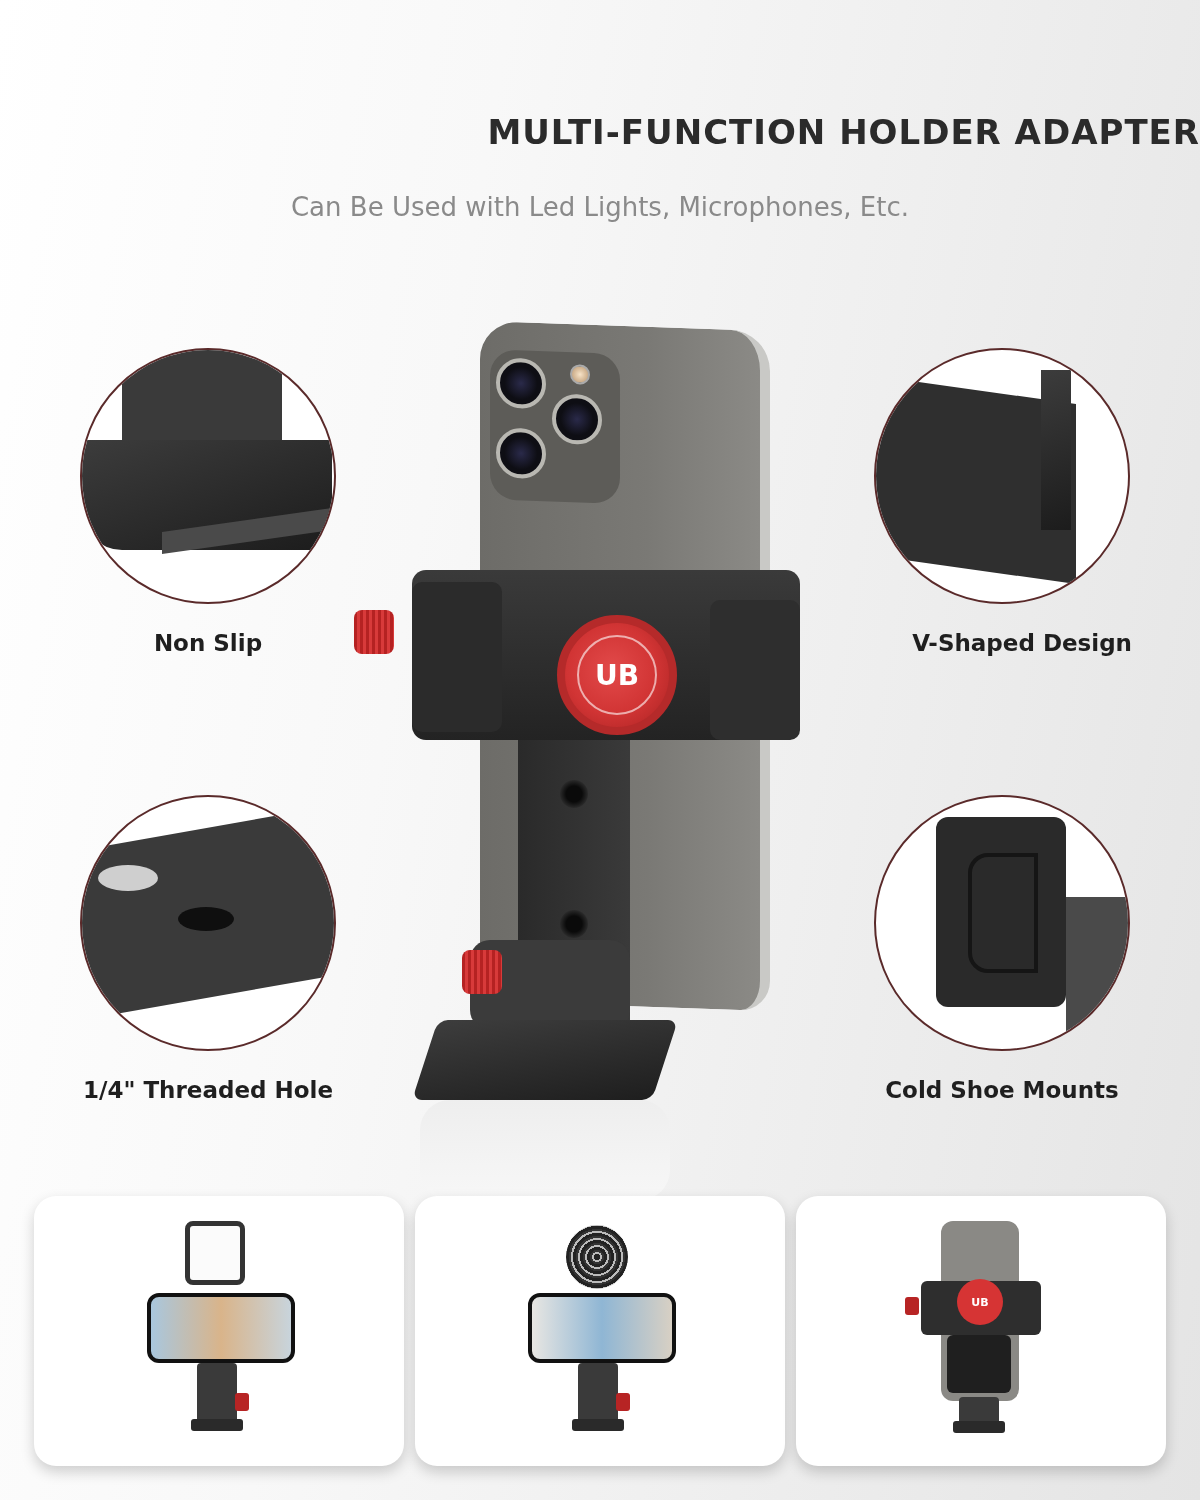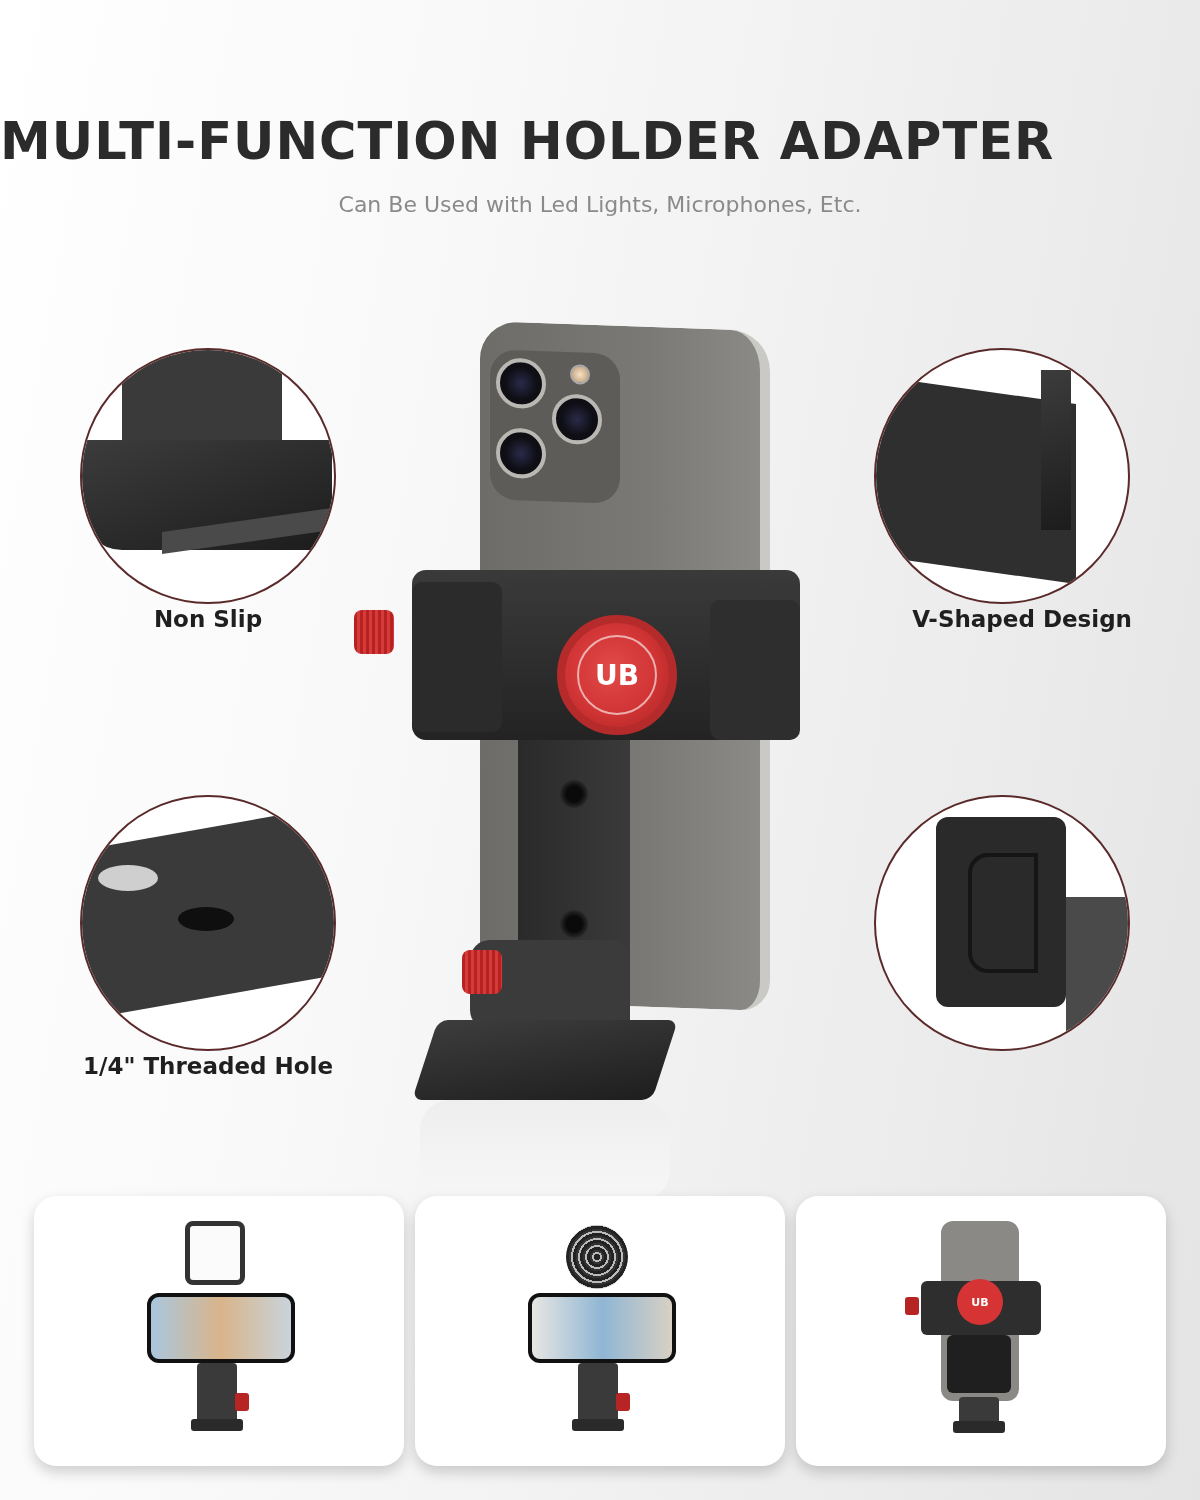--- a/index.html
+++ b/index.html
@@ -3,35 +3,35 @@
 <meta charset="utf-8">
 <style>
   * { box-sizing: border-box; margin: 0; padding: 0; }
   html, body { width: 1200px; height: 1500px; overflow: hidden; }
   body {
     position: relative;
     font-family: "DejaVu Sans", "Liberation Sans", sans-serif;
     background: linear-gradient(100deg, #ffffff 0%, #f8f8f8 35%, #efefef 65%, #e4e4e4 100%);
   }
   .hdr-title {
-    position: absolute; left: 0; top: 112px; width: 1200px; text-align: left;
-    font-size: 51px; font-weight: bold; color: #2b2b2b; letter-spacing: 1px;
+    position: absolute; left: 0; top: 112px; width: 1200px; text-align: right;
+    font-size: 34px; font-weight: bold; color: #2b2b2b; letter-spacing: 1px;
   }
   .hdr-sub {
     position: absolute; left: 0; top: 192px; width: 1200px; text-align: center;
-    font-size: 22px; color: #8a8a8a;
+    font-size: 26px; color: #8a8a8a;
   }
   .feature { position: absolute; width: 260px; text-align: center; }
   .feature .circle {
     width: 256px; height: 256px; border-radius: 50%;
     border: 2px solid #5a2a2a; background: #ffffff; overflow: hidden;
     position: relative; margin: 0 auto;
   }
   .feature .label {
-    font-size: 23px; font-weight: bold; color: #1f1f1f; line-height: 30px;
+    margin-top: 24px; font-size: 23px; font-weight: bold; color: #1f1f1f; line-height: 30px;
   }
   
   .dark { position: absolute; background: linear-gradient(160deg, #3c3c3c, #1c1c1c); }
   .pad  { position: absolute; background: #4a4a4a; }
 
   
   .product { position: absolute; left: 350px; top: 320px; width: 460px; height: 880px; }
   .phone {
     position: absolute; left: 130px; top: 6px; width: 290px; height: 680px;
     background: linear-gradient(90deg, #6d6c68 0%, #7a7975 60%, #8b8a86 100%);
@@ -143,20 +143,23 @@
     <div>1/4" Threaded Hole</div>
   </div>
 </div>
 
 <div class="feature" style="left:872px; top:795px;">
   <div class="circle">
     <div class="dark" style="left:60px; top:20px; width:130px; height:190px; border-radius:12px; background:#2a2a2a;"></div>
     <div style="position:absolute; left:92px; top:56px; width:70px; height:120px; border:4px solid #151515; border-radius:20px 0 0 20px;"></div>
     <div class="dark" style="left:190px; top:100px; width:80px; height:150px; background:#4a4a4a;"></div>
   </div>
+  <div class="label">
+    <div>Cold Shoe Mounts</div>
+  </div>
 </div>
 
 <div class="product">
   <div class="phone">
     <div class="cam-block">
       <div class="lens" style="left:6px; top:8px;"></div>
       <div class="lens" style="left:6px; top:78px;"></div>
       <div class="lens" style="left:62px; top:42px;"></div>
       <div class="flash" style="left:80px; top:12px;"></div>
     </div>

